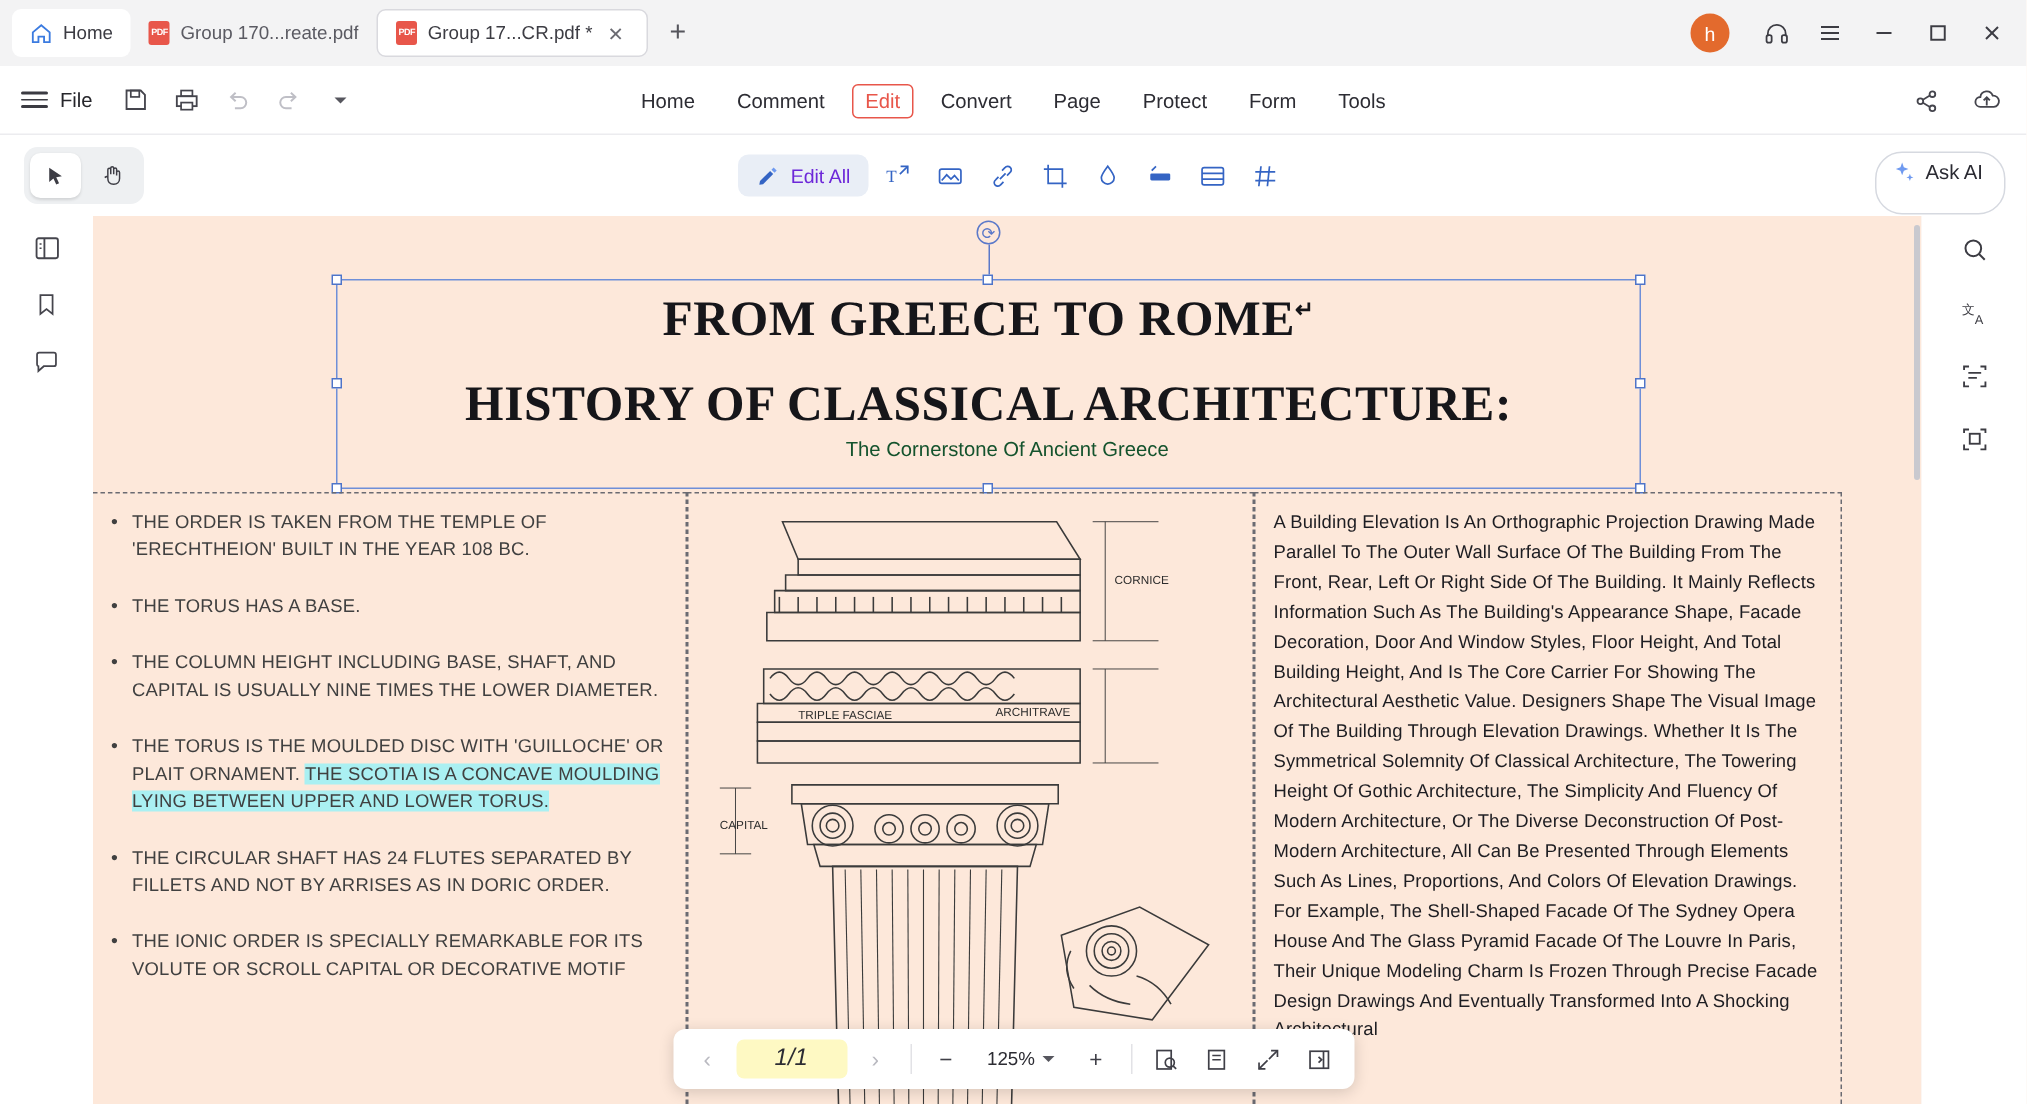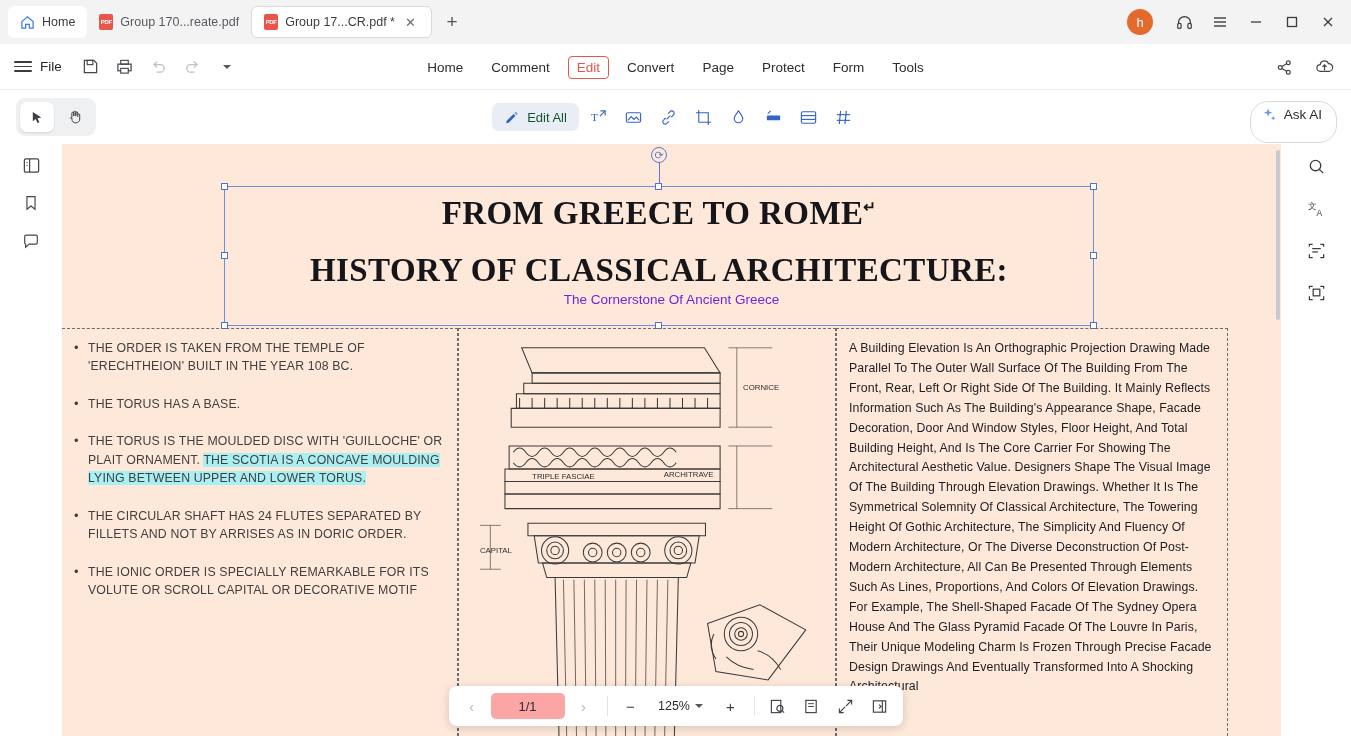--- a/index.html
+++ b/index.html
@@ -104,21 +104,21 @@
     align-items: center; justify-content: center; color: #3d3d45;
   }
   .seg .sbtn.active { background: #ffffff; box-shadow: 0 1px 2px rgba(0,0,0,.12); }
   .tb-center {
     position: absolute; left: 0; right: 0; top: 0; height: 54px;
     display: flex; align-items: center; justify-content: center; gap: 5px;
     pointer-events: none;
   }
   .edit-all {
     display: flex; align-items: center; gap: 7px; background: #e9eef6;
-    border-radius: 7px; padding: 6px 12px; font-size: 13px; color: #14532d;
+    border-radius: 7px; padding: 6px 12px; font-size: 13px; color: #6d28d9;
     pointer-events: auto;
   }
   .tb-ico {
     width: 30px; height: 30px; border-radius: 6px; display: flex;
     align-items: center; justify-content: center; color: #3464c4;
     pointer-events: auto;
   }
   .ask-ai {
     position: absolute; right: 14px; top: 11px;
     display: flex; align-items: center; gap: 7px;
@@ -173,21 +173,21 @@
     background: #5b79c9;
   }
   .doc-h1 {
     font-family: "Liberation Serif", serif; font-weight: bold;
     font-size: 33px; letter-spacing: 0.4px; color: #16161a;
     text-align: center; line-height: 1.25; padding-top: 16px;
   }
   .pilcrow { font-size: 15px; color: #16161a; vertical-align: super; }
   .doc-sub {
     position: absolute; left: 0; right: 0; top: 148px; text-align: center;
-    font-size: 13.5px; color: #6d28d9;
+    font-size: 13.5px; color: #14532d;
   }
 
   .col {
     position: absolute; border: 1.4px dashed #6b6b72;
     padding: 10px 12px;
   }
   .col-left { left: 0; top: 184px; width: 396px; bottom: -40px; border-left: none; }
   .col-mid  { left: 396px; top: 184px; width: 378px; bottom: -40px; }
   .col-right{ left: 774px; top: 184px; width: 392px; bottom: -40px; }
 
@@ -218,23 +218,23 @@
     bottom: 10px; height: 40px; background: #ffffff; border-radius: 8px;
     box-shadow: 0 2px 10px rgba(0,0,0,.16);
     display: flex; align-items: center; gap: 4px; padding: 0 8px;
   }
   .pb-btn {
     width: 30px; height: 30px; display: flex; align-items: center;
     justify-content: center; color: #3f3f47; font-size: 15px; border-radius: 5px;
   }
   .pb-btn.dim { color: #b9b9c0; }
   .pagefield {
-    width: 74px; height: 26px; background: #fca5a5; border-radius: 5px;
+    width: 74px; height: 26px; background: #fef9c3; border-radius: 5px;
     display: flex; align-items: center; justify-content: center;
-    font-size: 13px; color: #2c2c33;
+    font-size: 16px; color: #2c2c33; font-style: italic;
   }
   .zoomfield {
     min-width: 62px; height: 26px; display: flex; align-items: center;
     justify-content: center; gap: 5px; font-size: 12.5px; color: #2c2c33;
   }
   .divider { width: 1px; height: 20px; background: #e2e2e6; margin: 0 4px; }
   .caretdown {
     width: 0; height: 0; border-left: 4px solid transparent;
     border-right: 4px solid transparent; border-top: 4.5px solid #56565e;
   }
@@ -506,20 +506,21 @@
         <span>HISTORY OF CLASSICAL ARCHITECTURE:</span>
       </div>
     </div>
 
     <div class="doc-sub">The Cornerstone Of Ancient Greece</div>
 
     <div class="col col-left">
       <ul class="bullets">
         <li><span>THE ORDER IS TAKEN FROM THE TEMPLE OF 'ERECHTHEION' BUILT IN THE YEAR 108 BC.</span></li>
         <li><span>THE TORUS HAS A BASE.</span></li>
+        <li><span>THE COLUMN HEIGHT INCLUDING BASE, SHAFT, AND CAPITAL IS USUALLY NINE TIMES THE LOWER DIAMETER.</span></li>
         <li><span>THE TORUS IS THE MOULDED DISC WITH 'GUILLOCHE' OR PLAIT ORNAMENT. </span><span class="hl">THE SCOTIA IS A CONCAVE MOULDING LYING BETWEEN UPPER AND LOWER TORUS.</span></li>
         <li><span>THE CIRCULAR SHAFT HAS 24 FLUTES SEPARATED BY FILLETS AND NOT BY ARRISES AS IN DORIC ORDER.</span></li>
         <li><span>THE IONIC ORDER IS SPECIALLY REMARKABLE FOR ITS VOLUTE OR SCROLL CAPITAL OR DECORATIVE MOTIF</span></li>
       </ul>
     </div>
 
     <div class="col col-mid">
       <svg class="engraving" viewBox="0 0 360 480">
         <g stroke="#3b3b3b" stroke-width="1" fill="none">
 

